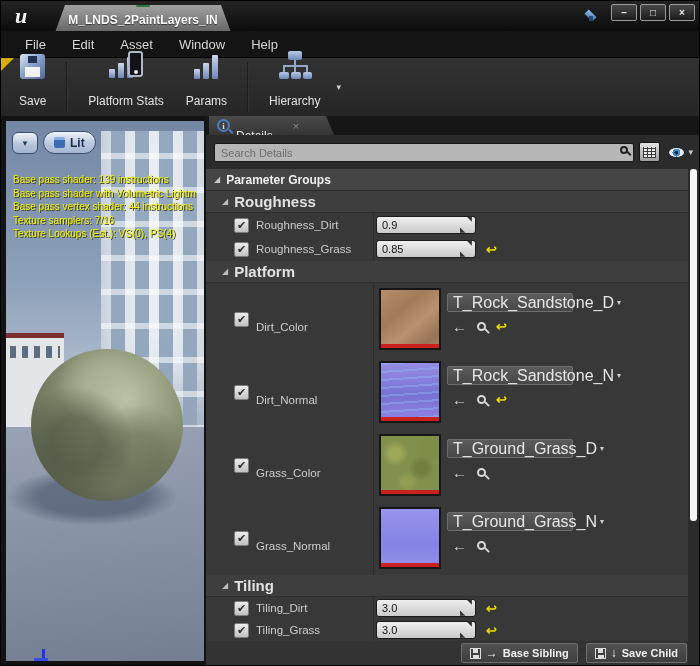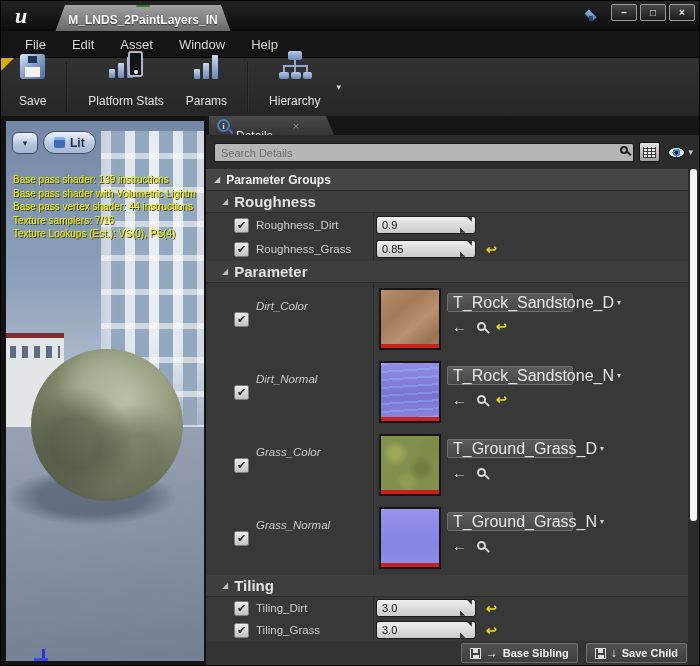--- a/index.html
+++ b/index.html
@@ -162,21 +162,21 @@
   .plabel { position:absolute; left:50px; color:#cdcdcd; font-size:11.5px; white-space:nowrap; }
   .vfield { position:absolute; left:170px; width:100px; height:18px; border:1px solid #1c1c1c; border-radius:3px;
     background:linear-gradient(#efefef,#cacaca); display:flex; align-items:center; }
   .vtext { color:#111; font-size:11px; padding-left:5px; flex:1; }
   .spin { position:relative; width:12px; height:12px; margin-right:3px; }
   .spin::before { content:"◥"; position:absolute; right:0; top:-4px; font-size:7px; color:#333; }
   .spin::after  { content:"◣"; position:absolute; left:0; bottom:-3px; font-size:7px; color:#333; }
   .reset { position:absolute; left:280px; color:#e6d800; font-size:13px; font-weight:bold; }
   .trow { position:relative; height:73px; }
   .trow .cb { top:29px; }
-  .trow .plabel { top:17px;font-style:italic; }
+  .trow .plabel { top:38px; }
   .thumb { position:absolute; left:173px; top:5px; width:62px; height:62px; border:2px solid #161616; }
   .thumb::after { content:""; position:absolute; left:0; right:0; bottom:0; height:4px; background:#cb2020; }
   .th-sandstone { background:linear-gradient(140deg,#b78d6b,#a37b59 35%,#bb926f 60%,#977254 85%,#ab8263);
     background-blend-mode:normal; }
   .th-normpurple { background:
       repeating-linear-gradient(176deg, rgba(140,215,255,.30) 0 2px, transparent 2px 8px),
       linear-gradient(#958ce4,#7a72d2 55%,#8d83e2); }
   .th-grass { background:
       radial-gradient(circle at 25% 30%, rgba(160,170,90,.9) 0 9%, transparent 22%),
       radial-gradient(circle at 70% 55%, rgba(110,125,60,.9) 0 10%, transparent 25%),
@@ -370,21 +370,21 @@
         <span class="plabel">Roughness_Grass</span>
         <span class="vfield">
           <span class="vtext">0.85</span>
           <span class="spin"></span>
         </span>
         <span class="reset">↩</span>
       </div>
 
       <div class="sec-hd">
         <span class="tri">◢</span>
-        <span class="t">Parameter</span>
+        <span class="t">Platform</span>
       </div>
 
       <div class="trow">
         <span class="cb">
             <i>✔</i>
           </span>
         <span class="plabel">Dirt_Color</span>
         <span class="thumb th-sandstone"></span>
         <span class="combo">
           <span class="ct">T_Rock_Sandstone_D</span>

